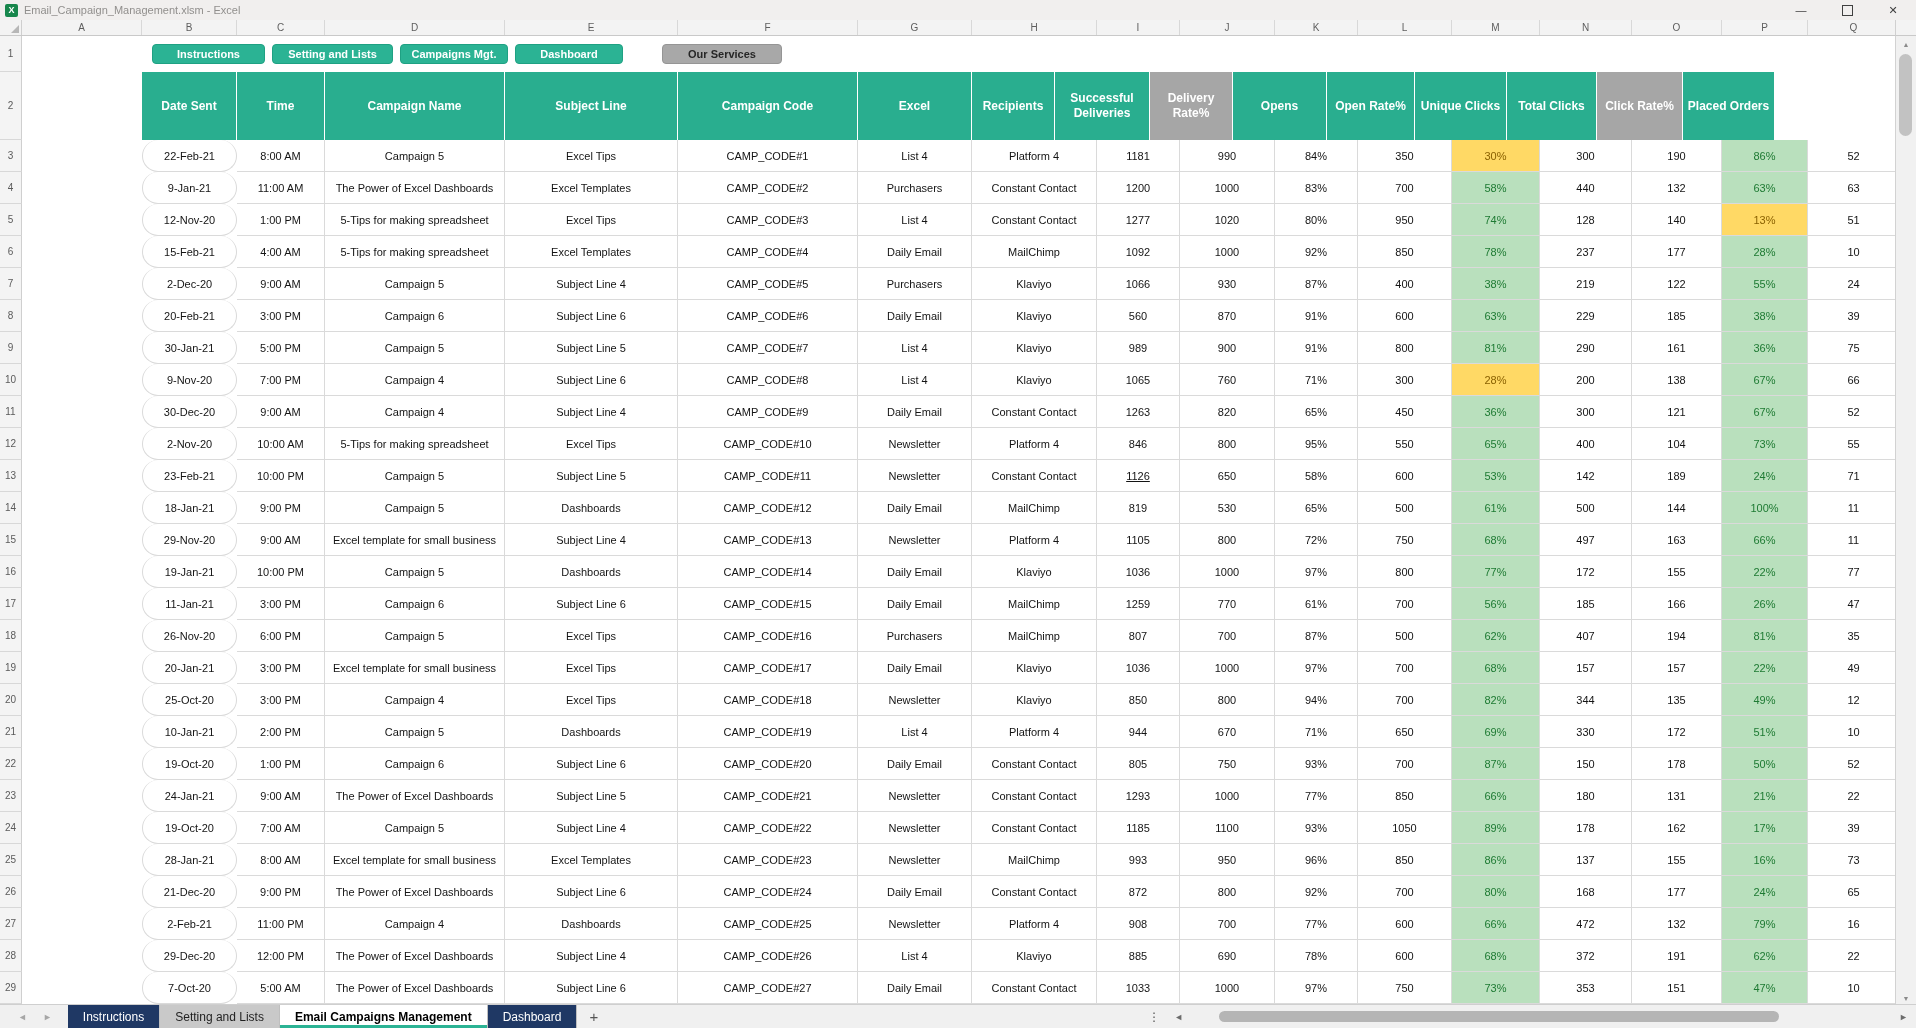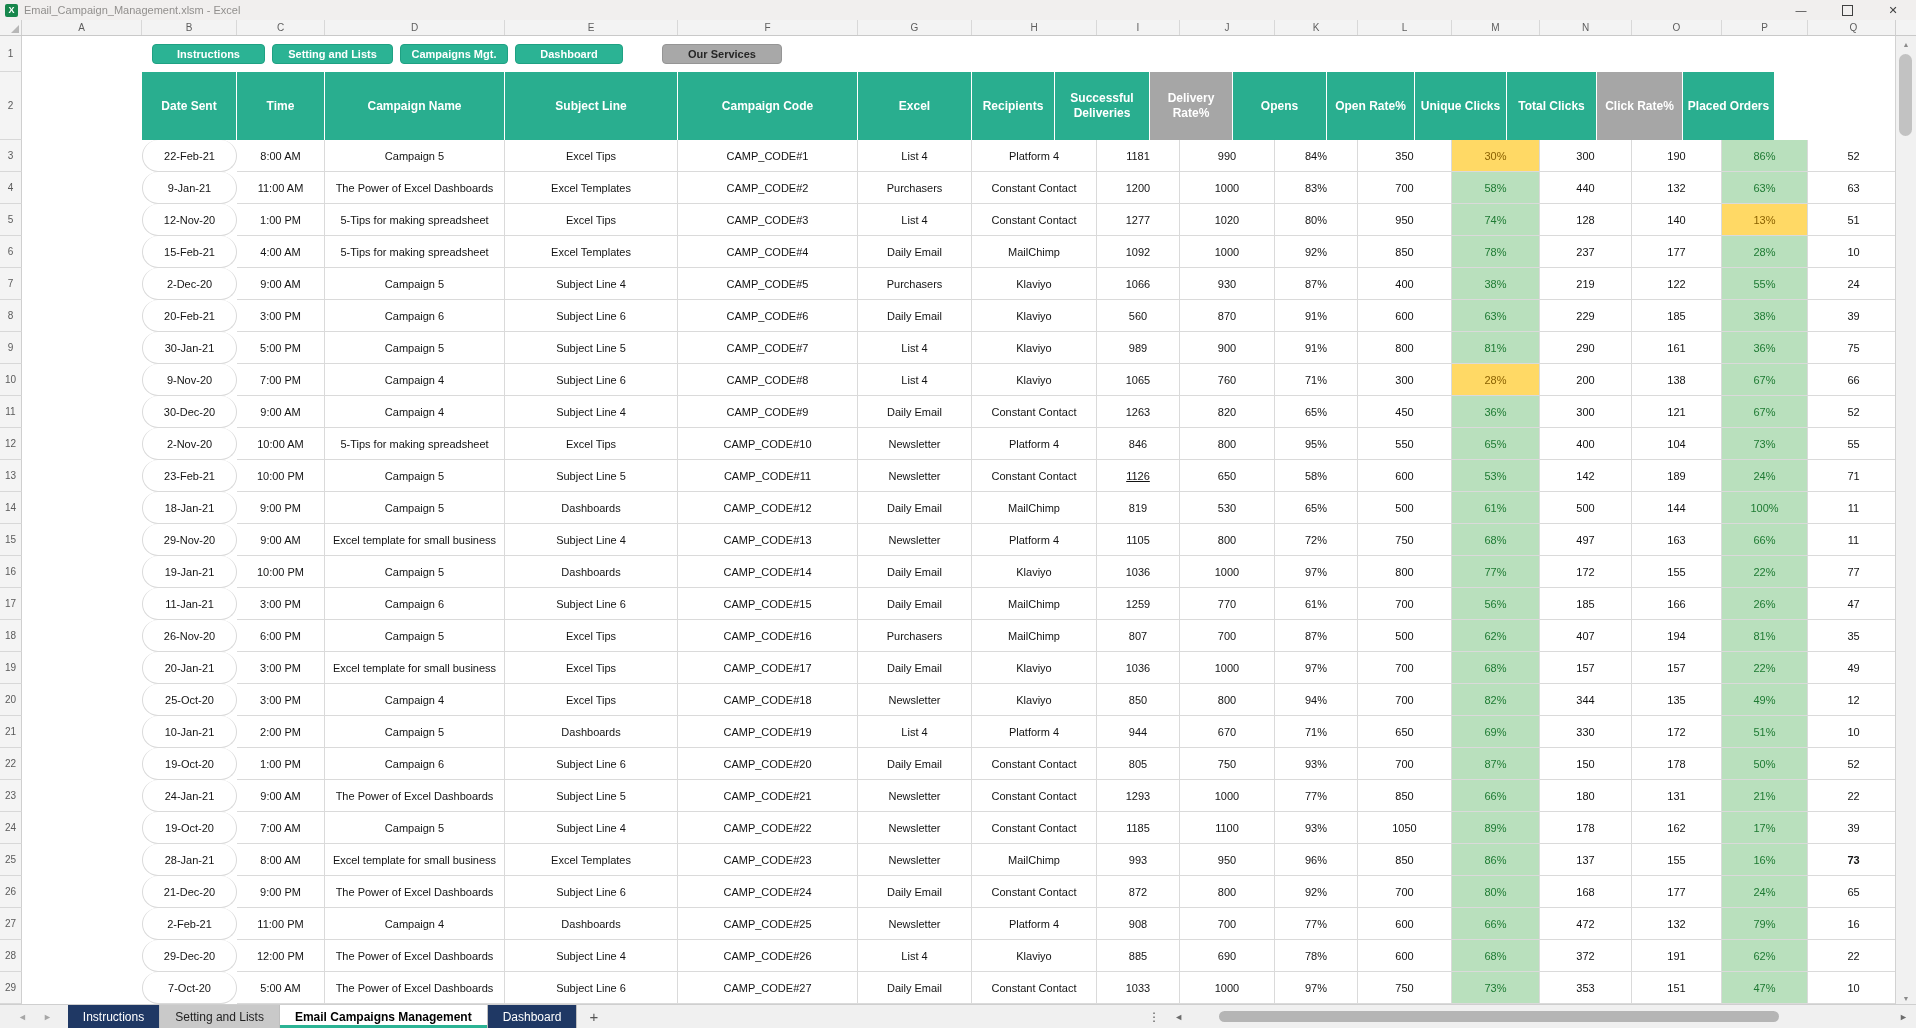--- a/index.html
+++ b/index.html
@@ -576,21 +576,21 @@
           <div class="td" style="width: 114px;">Newsletter</div>
           <div class="td" style="width: 125px;">MailChimp</div>
           <div class="td" style="width: 83px;">993</div>
           <div class="td" style="width: 95px;">950</div>
           <div class="td" style="width: 83px;">96%</div>
           <div class="td" style="width: 94px;">850</div>
           <div class="td ok" style="width: 88px;">86%</div>
           <div class="td" style="width: 92px;">137</div>
           <div class="td" style="width: 90px;">155</div>
           <div class="td ok" style="width: 86px;">16%</div>
-          <div class="td" style="width: 92px; font-weight: bold;">73</div>
+          <div class="td" style="width: 92px;">73</div>
         </div>
         <div class="trow">
           <div class="spacer"></div>
           <div class="td first" style="width: 95px;">21-Dec-20</div>
           <div class="td" style="width: 88px;">9:00 PM</div>
           <div class="td" style="width: 180px;">The Power of Excel Dashboards</div>
           <div class="td" style="width: 173px;">Subject Line 6</div>
           <div class="td" style="width: 180px;">CAMP_CODE#24</div>
           <div class="td" style="width: 114px;">Daily Email</div>
           <div class="td" style="width: 125px;">Constant Contact</div>

